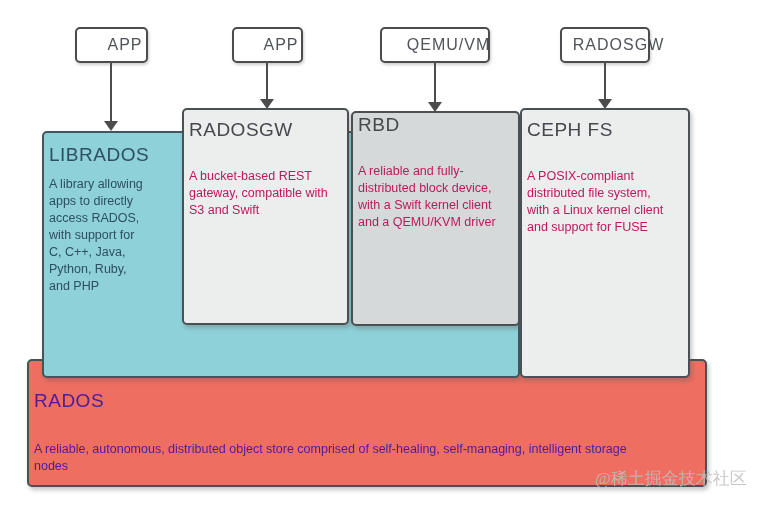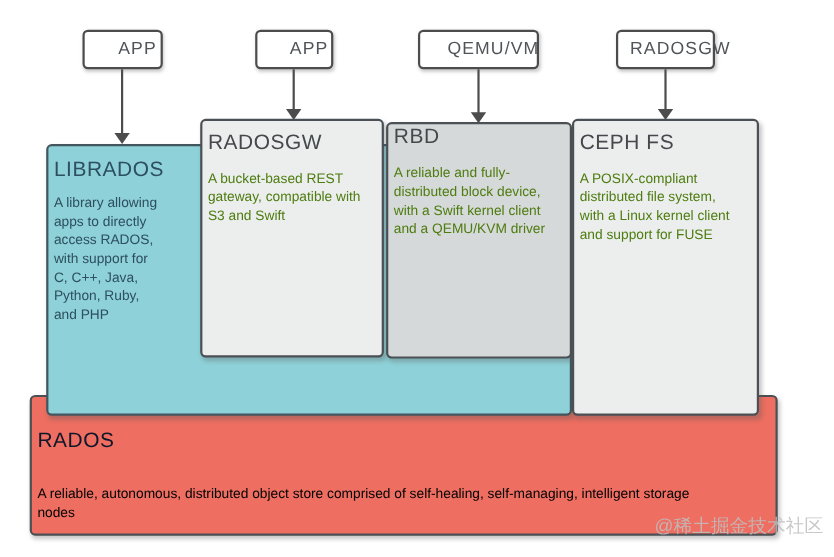--- a/index.html
+++ b/index.html
@@ -30,22 +30,22 @@
     line-height: 17px;
     white-space: pre-line;
   }
 
   .rados {
     left: 27px; top: 359px; width: 680px; height: 128px;
     background: #ee6e61;
     z-index: 1;
     padding: 29px 6px 0 5px;
   }
-  .rados .box-title { color: #0f172a; }
-  .rados .box-body  { color: #000000; margin-top: 29px; }
+  .rados .box-title { color: #4c1d95; }
+  .rados .box-body  { color: #4c1d95; margin-top: 29px; }
 
   .librados {
     left: 42px; top: 131px; width: 478px; height: 247px;
     background: #8ed1d8;
     border-color: #43565e;
     z-index: 2;
     padding: 11px 6px 0 5px;
   }
   .librados .box-title { color: #2d4f60; }
   .librados .box-body  { color: #2d4f60; margin-top: 10px; }
@@ -62,21 +62,21 @@
     z-index: 3;
     padding: 1px 4px 0 5px;
   }
   .cephfs {
     left: 520px; top: 108px; width: 170px; height: 270px;
     background: #eceeee;
     z-index: 3;
     padding: 9px 0 0 5px;
   }
   .radosgw .box-title, .rbd .box-title, .cephfs .box-title { color: #45494d; }
-  .radosgw .box-body,  .rbd .box-body,  .cephfs .box-body  { color: #4d7c0f; margin-top: 13px; }
+  .radosgw .box-body,  .rbd .box-body,  .cephfs .box-body  { color: #be185d; margin-top: 27px; }
 
   
   .top-node {
     position: absolute;
     top: 27px;
     height: 36px;
     background: #ffffff;
     border: 2px solid #4c4c4c;
     border-radius: 5px;
     box-sizing: border-box;
@@ -127,20 +127,21 @@
 
   
   .watermark {
     position: absolute;
     left: 595px;
     top: 467px;
     font-size: 17px;
     color: rgba(190,190,190,0.85);
     z-index: 6;
     white-space: nowrap;
+    font-family: Liberation Serif, serif;
   }
 </style>
 </head>
 <body>
 
 <div class="canvas">
 
   <div class="box rados">
     <div class="box-title">RADOS</div>
     <div class="box-body">A reliable, autonomous, distributed object store comprised of self-healing, self-managing, intelligent storage

